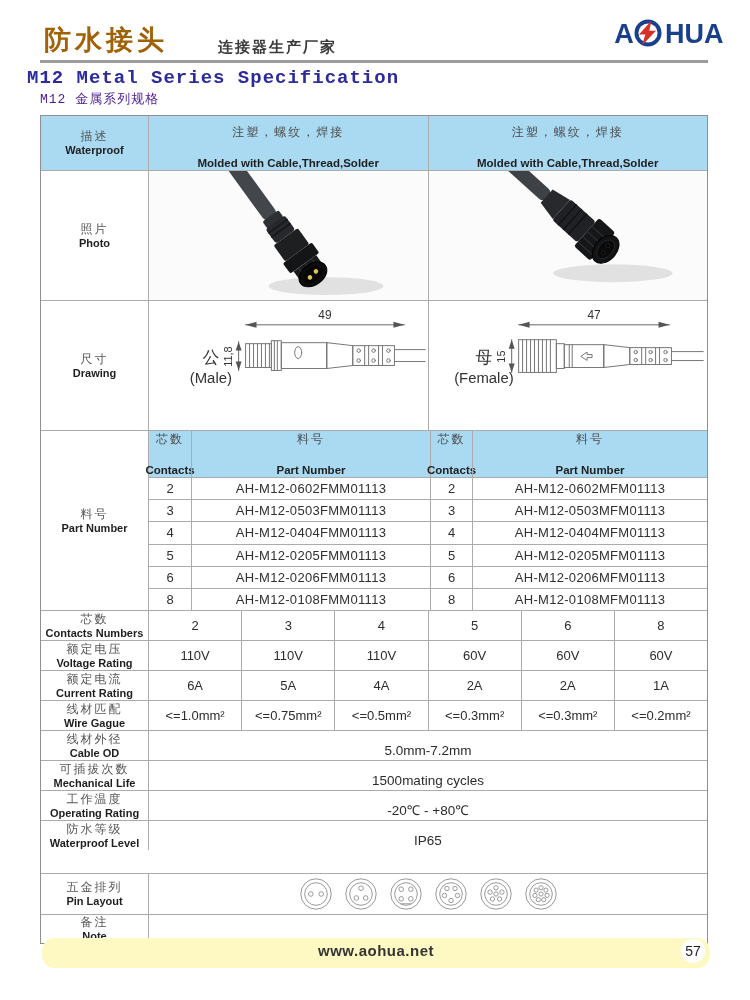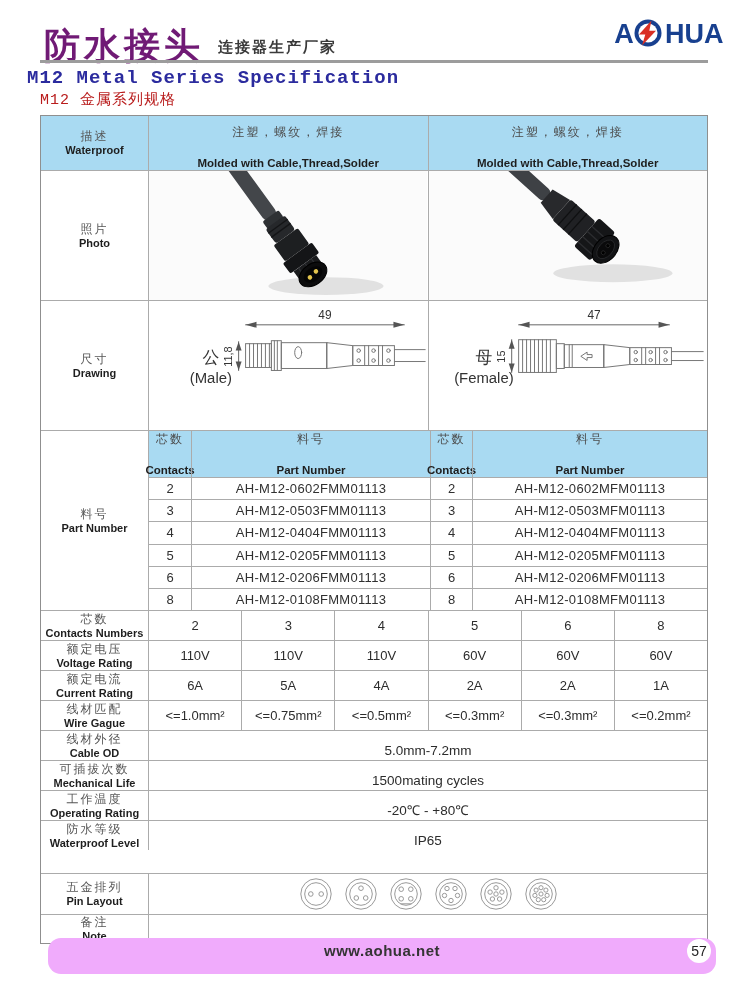--- a/index.html
+++ b/index.html
@@ -1,29 +1,29 @@
 <!DOCTYPE html>
 <html><head>
 <meta charset="utf-8">
 <style>
   * { box-sizing: border-box; margin: 0; padding: 0; }
   html,body { width: 750px; height: 1000px; background: #fff; }
   body { font-family: "Liberation Sans", sans-serif; position: relative; overflow: hidden; color:#222; }
 
   
   .brand-cn { position:absolute; left:44px; top:22px; font-family:"Liberation Serif",serif;
-              font-size:36px; font-weight:bold; color:#701a75; letter-spacing:4px;text-align:right; }
+              font-size:27px; font-weight:bold; color:#a16207; letter-spacing:4px;text-align:right; }
   .brand-tagline { position:absolute; left:218px; top:38px; font-size:15px; font-weight:bold;
                    color:#3a3a3a; letter-spacing:2px; }
   .logo { position:absolute; left:608px; top:12px; width:130px; height:42px; }
   .head-rule { position:absolute; left:40px; top:60px; width:668px; height:3px; background:#9c9c9c; }
   .title-en { position:absolute; left:27px; top:67px; font-family:"Liberation Mono",monospace;
               font-weight:bold; font-size:19px; color:#2b2b9e; letter-spacing:1px; }
   .title-cn { position:absolute; left:40px; top:90px; font-family:"Liberation Mono",monospace;
-              font-size:15px; color:#b91c1c; letter-spacing:1px; }
+              font-size:13px; color:#4c1d95; letter-spacing:1px; }
 
   
   .spec-table { position:absolute; left:40px; top:115px; width:668px;
                 border:1px solid #8f8f8f; display:flex; flex-direction:column; background:#fff; }
   .trow { display:flex; border-top:1px solid #ababab; }
   .trow:first-child { border-top:none; }
   .label-cell { width:108px; flex:none; display:flex; flex-direction:column;
                 align-items:center; justify-content:center; border-right:1px solid #ababab; }
   .lab-cn { font-size:12px; color:#565656; letter-spacing:2px; line-height:15px; }
   .lab-en { font-size:11px; color:#1e1e1e; font-weight:bold; line-height:13px; }
@@ -58,22 +58,22 @@
   .vcell { flex:1; display:flex; align-items:center; justify-content:center;
            font-size:13px; color:#2c2c2c; }
   .vcell + .vcell { border-left:1px solid #ababab; }
   .fullcell { flex:1; display:flex; align-items:center; justify-content:center;
               font-size:13.5px; color:#2c2c2c;margin-top:9px; }
 
   .pin-strip { flex:1; display:flex; align-items:center; justify-content:center; gap:11px; }
   .pin-strip svg { display:block; }
 
   
-  .footer-bar { position:absolute; left:48px; top:938px; width:668px; height:36px;
-                background:#f0abfc; border-radius:13px; }
+  .footer-bar { position:absolute; left:42px; top:938px; width:668px; height:30px;
+                background:#fef9c3; border-radius:13px; }
   .footer-url { position:absolute; left:0; right:0; top:0; height:26px; line-height:26px;
                 text-align:center; font-size:15px; font-weight:bold; color:#343434; letter-spacing:0.5px; }
   .page-circle { position:absolute; right:5px; top:1px; width:24px; height:24px; background:#fff;
                  border-radius:50%; text-align:center; line-height:24px; font-size:14px; color:#1f1f1f; }
 </style>
 </head>
 <body>
 
 <div class="brand-cn">防水接头</div>
 <div class="brand-tagline">连接器生产厂家</div>

